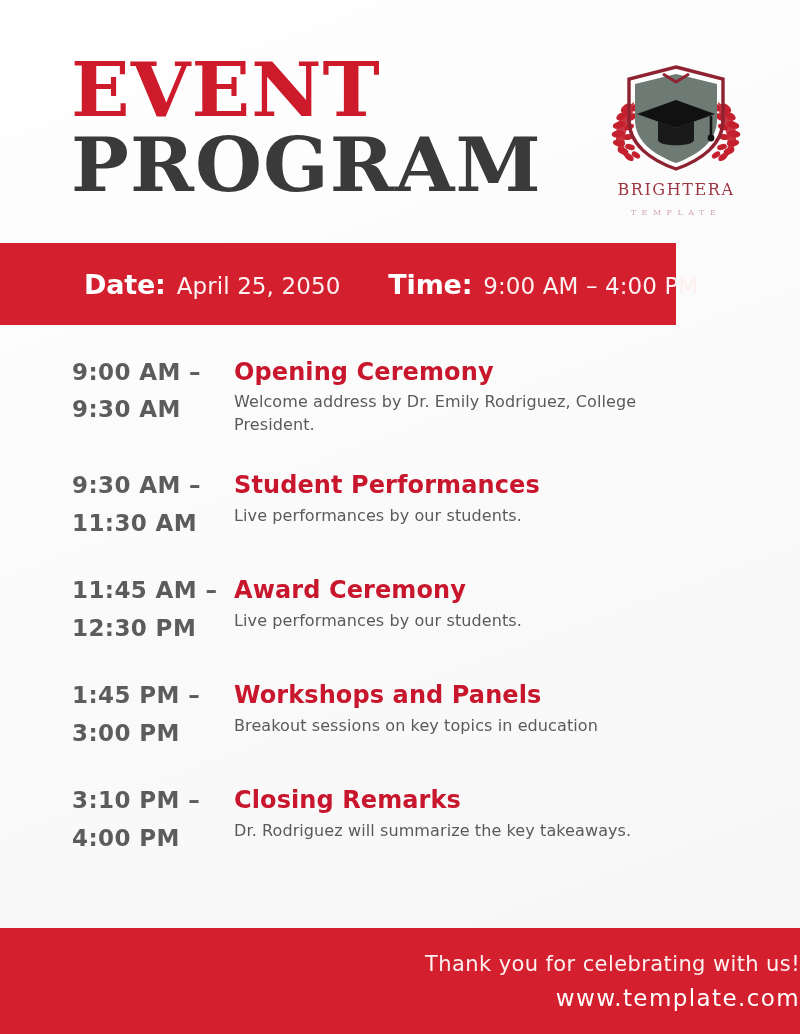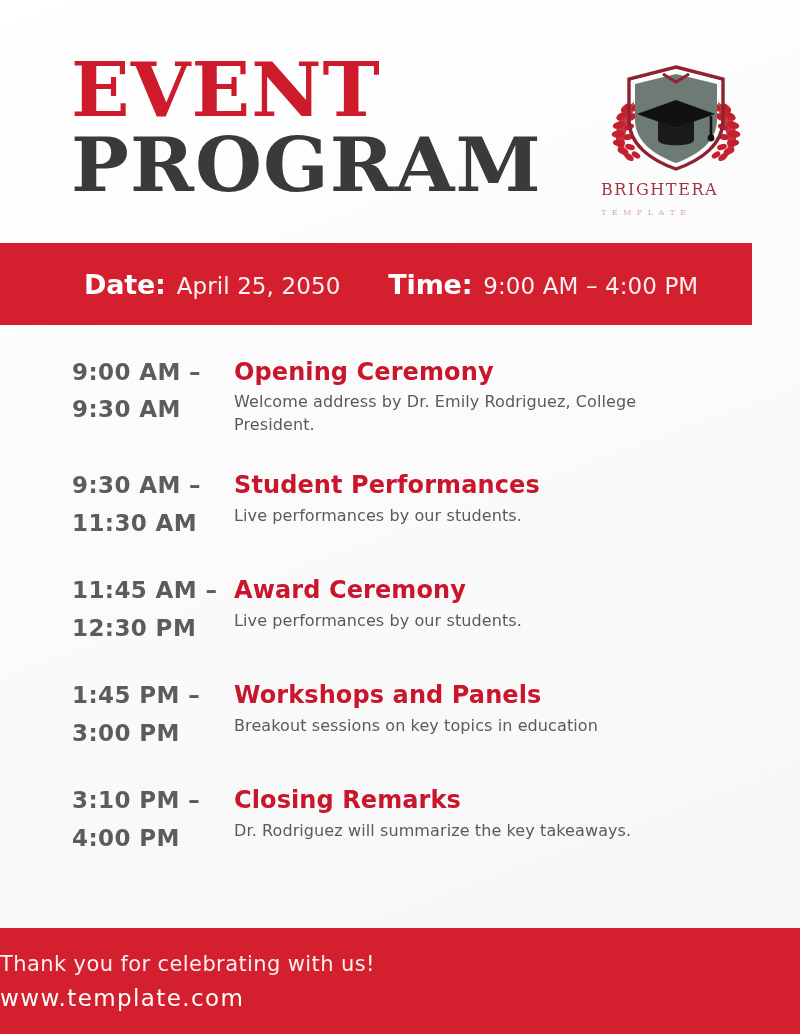--- a/index.html
+++ b/index.html
@@ -52,20 +52,21 @@
   .title-line.red   { color: #CE1B2B; }
   .title-line.dark  { color: #3A3A3A; margin-top: 5px; }
 
   
   .logo {
     position: absolute;
     left: 600px;
     top: 62px;
     width: 150px;
     height: 160px;
+    text-align: center;
   }
   .logo-mark {
     width: 150px;
     height: 112px;
   }
   .logo-name {
     font-family: "DejaVu Serif", serif;
     font-size: 16px;
     letter-spacing: 1.6px;
     color: #9E3641;
@@ -79,21 +80,21 @@
     color: #D3A9AE;
     margin-top: 9px;
     white-space: nowrap;
   }
 
   
   .datebar {
     position: absolute;
     left: 0;
     top: 243px;
-    width: 752px;
+    width: 676px;
     height: 82px;
     background: #D41F2E;
     display: flex;
     align-items: center;
   }
   .datebar-inner {
     display: flex;
     align-items: baseline;
     padding-left: 84px;
   }
@@ -164,21 +165,21 @@
   
   .footer {
     position: absolute;
     left: 0;
     top: 928px;
     width: 800px;
     height: 106px;
     background: #D41F2E;
     display: flex;
     flex-direction: column;
-    align-items: flex-start;
+    align-items: flex-end;
     justify-content: center;
   }
   .footer-thanks {
     font-size: 21px;
     color: #fdeff0;
     letter-spacing: 0.4px;
     margin-bottom: 9px;
   }
   .footer-url {
     font-size: 23px;

